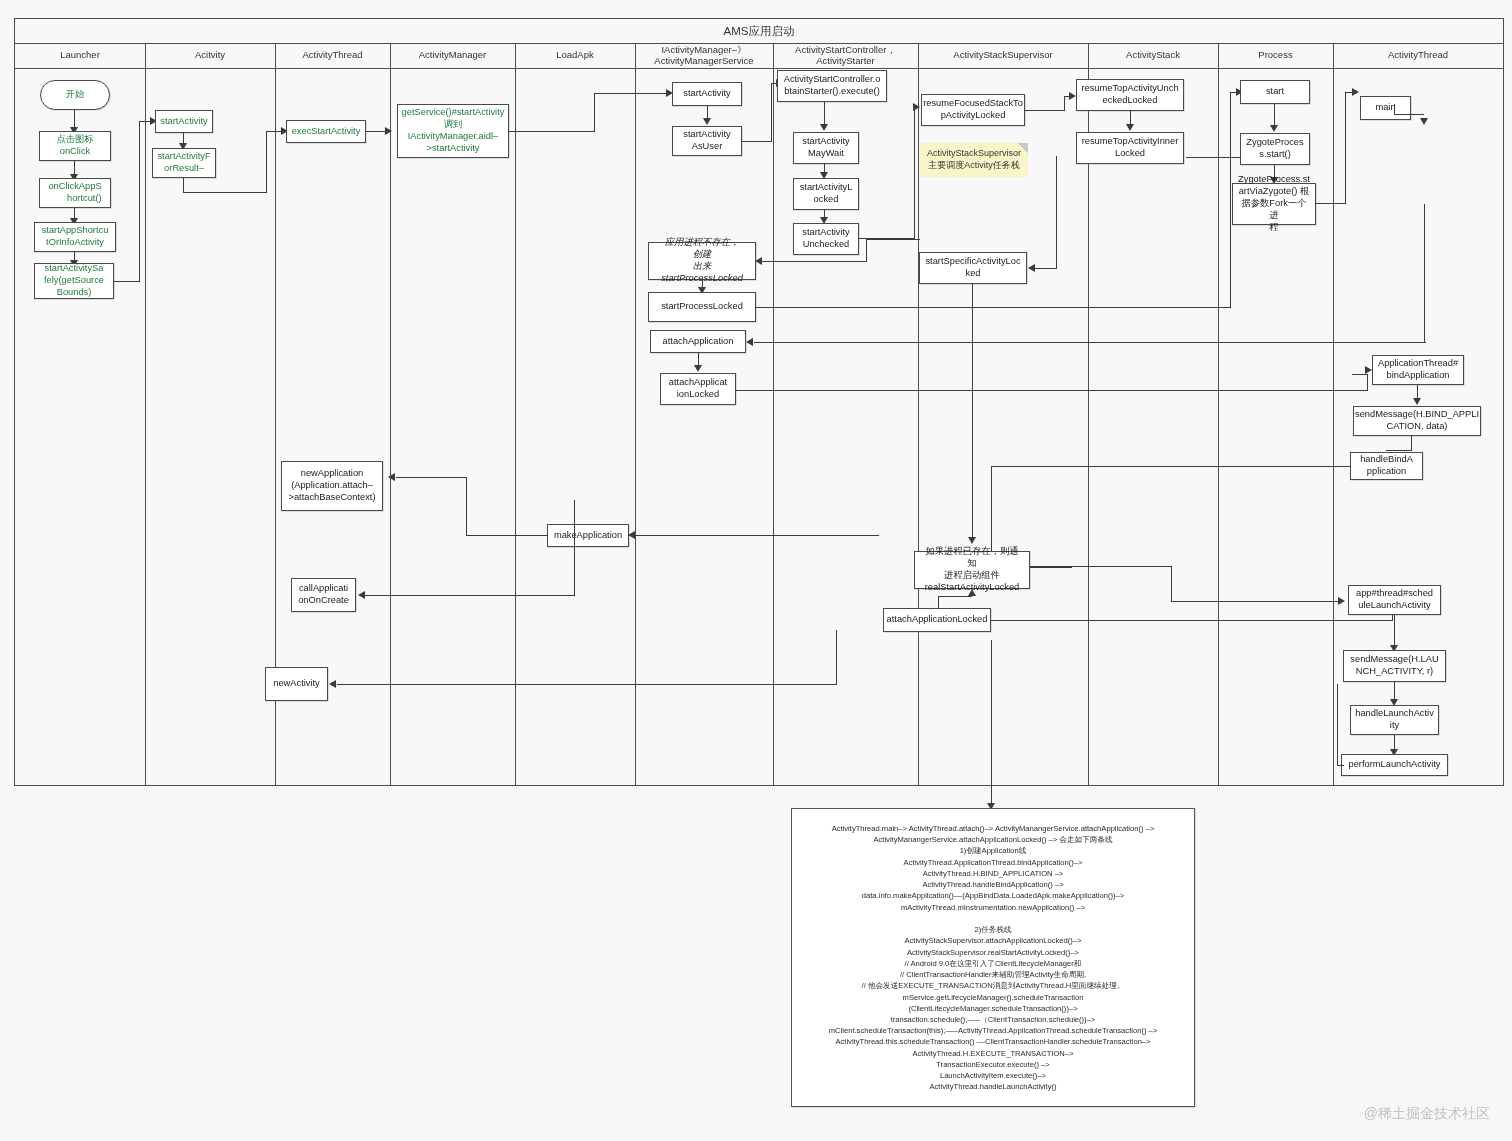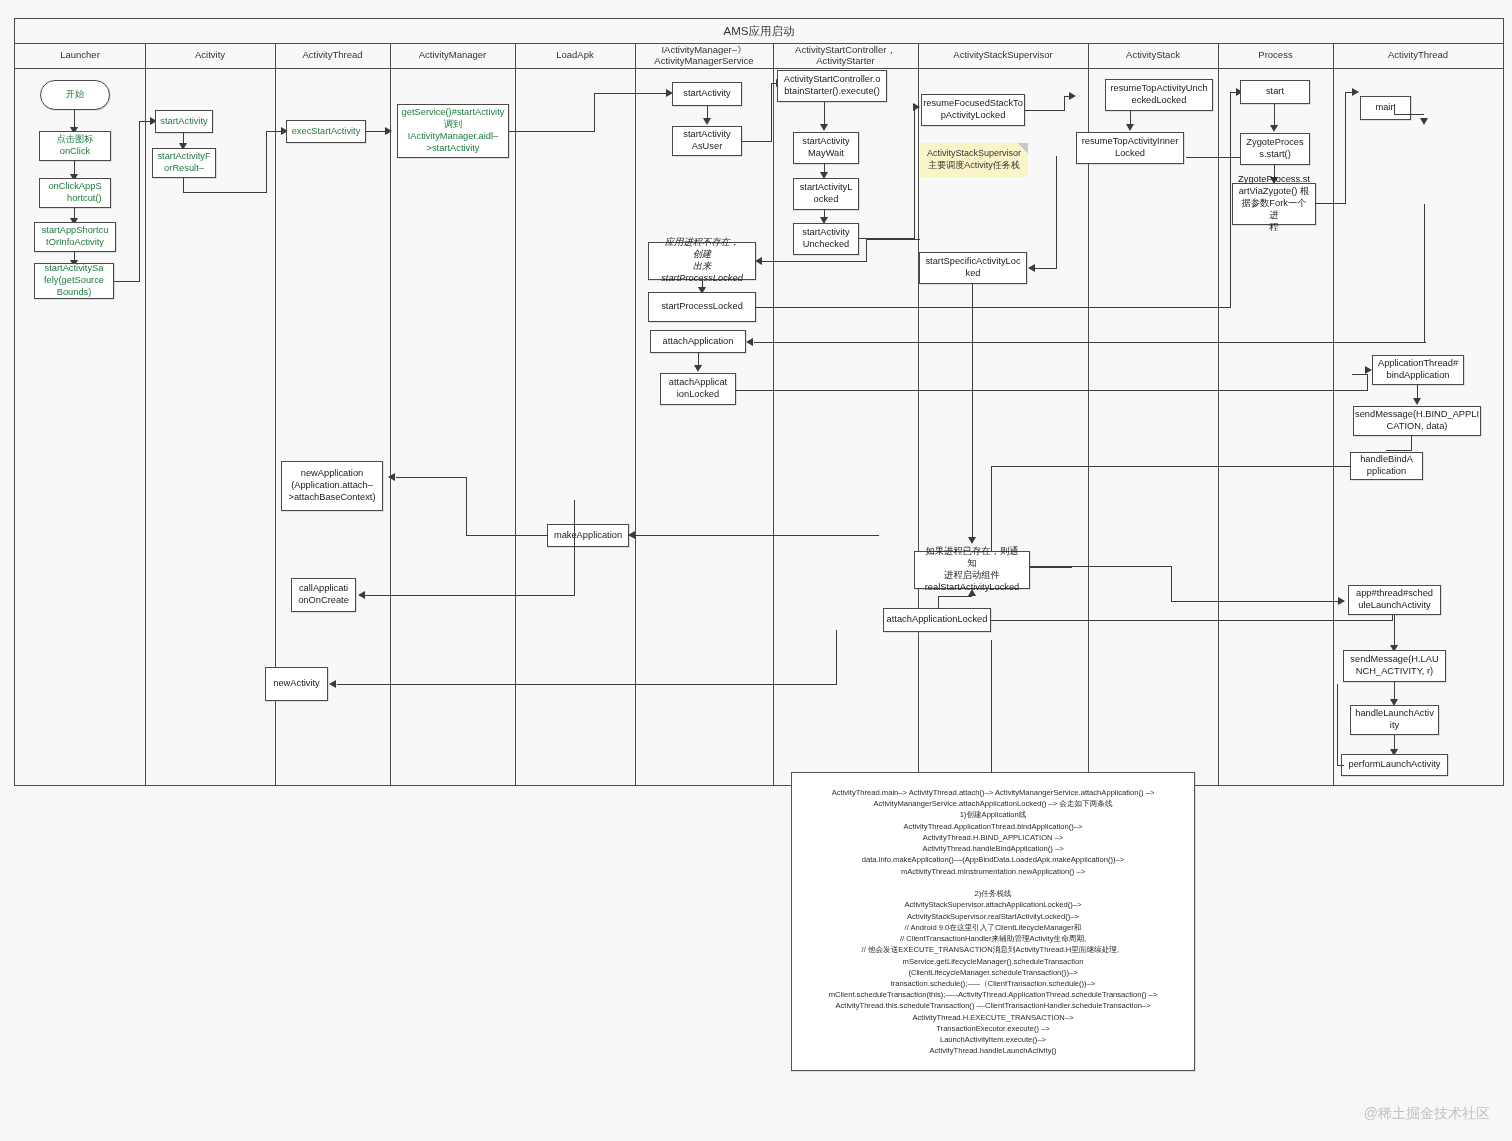--- a/index.html
+++ b/index.html
@@ -273,21 +273,21 @@
   <div class="ln lh" style="left:1171px;top:601px;width:167px;"></div>
   <div class="arw r" style="left:1338px;top:597px;"></div>
 
   <div class="ln lh" style="left:991px;top:620px;width:402px;"></div>
   <div class="ln lv" style="left:1392px;top:615px;height:6px;"></div>
 
   <div class="ln lv" style="left:991px;top:640px;height:165px;"></div>
   <div class="ln lh" style="left:991px;top:804px;width:0;"></div>
   <div class="arw d" style="left:987px;top:803px;"></div>
 
-  <div class="node" style="left:1076px;top:79px;width:108px;height:32px;white-space:pre-line;margin-left:29px;">resumeTopActivityUnch
+  <div class="node" style="left:1076px;top:79px;width:108px;height:32px;white-space:pre-line;">resumeTopActivityUnch
 eckedLocked</div>
   <div class="ln lv" style="left:1130px;top:111px;height:15px;"></div>
   <div class="arw d" style="left:1126px;top:124px;"></div>
   <div class="node" style="left:1076px;top:132px;width:108px;height:32px;white-space:pre-line;">resumeTopActivityInner
 Locked</div>
 
   <div class="node" style="left:1240px;top:80px;width:70px;height:24px;">start</div>
   <div class="ln lv" style="left:1274px;top:104px;height:23px;"></div>
   <div class="arw d" style="left:1270px;top:125px;"></div>
   <div class="node" style="left:1240px;top:133px;width:70px;height:32px;white-space:pre-line;">ZygoteProces
@@ -340,21 +340,21 @@
   <div class="node" style="left:1350px;top:705px;width:89px;height:30px;white-space:pre-line;">handleLaunchActiv
 ity</div>
   <div class="ln lv" style="left:1394px;top:735px;height:17px;"></div>
   <div class="arw d" style="left:1390px;top:749px;"></div>
 
   <div class="node" style="left:1341px;top:754px;width:107px;height:22px;">performLaunchActivity</div>
 
   <div class="ln lh" style="left:1337px;top:765px;width:7px;"></div>
   <div class="ln lv" style="left:1337px;top:684px;height:82px;"></div>
 
-  <div class="node bigtext" style="left:791px;top:772px;width:404px;height:299px;">ActivityThread.main–&gt; ActivityThread.attach()–&gt; ActivityManangerService.attachApplication() –&gt;
+  <div class="node bigtext" style="left:791px;top:808px;width:404px;height:299px;">ActivityThread.main–&gt; ActivityThread.attach()–&gt; ActivityManangerService.attachApplication() –&gt;
 ActivityManangerService.attachApplicationLocked() –&gt; 会走如下两条线
 1)创建Application线
 ActivityThread.ApplicationThread.bindApplication()–&gt;
 ActivityThread.H.BIND_APPLICATION –&gt;
 ActivityThread.handleBindApplication() –&gt;
 data.info.makeApplication()––(AppBindData.LoadedApk.makeApplication())–&gt;
 mActivityThread.mInstrumentation.newApplication() –&gt;
 
 2)任务栈线
 ActivityStackSupervisor.attachApplicationLocked()–&gt;

